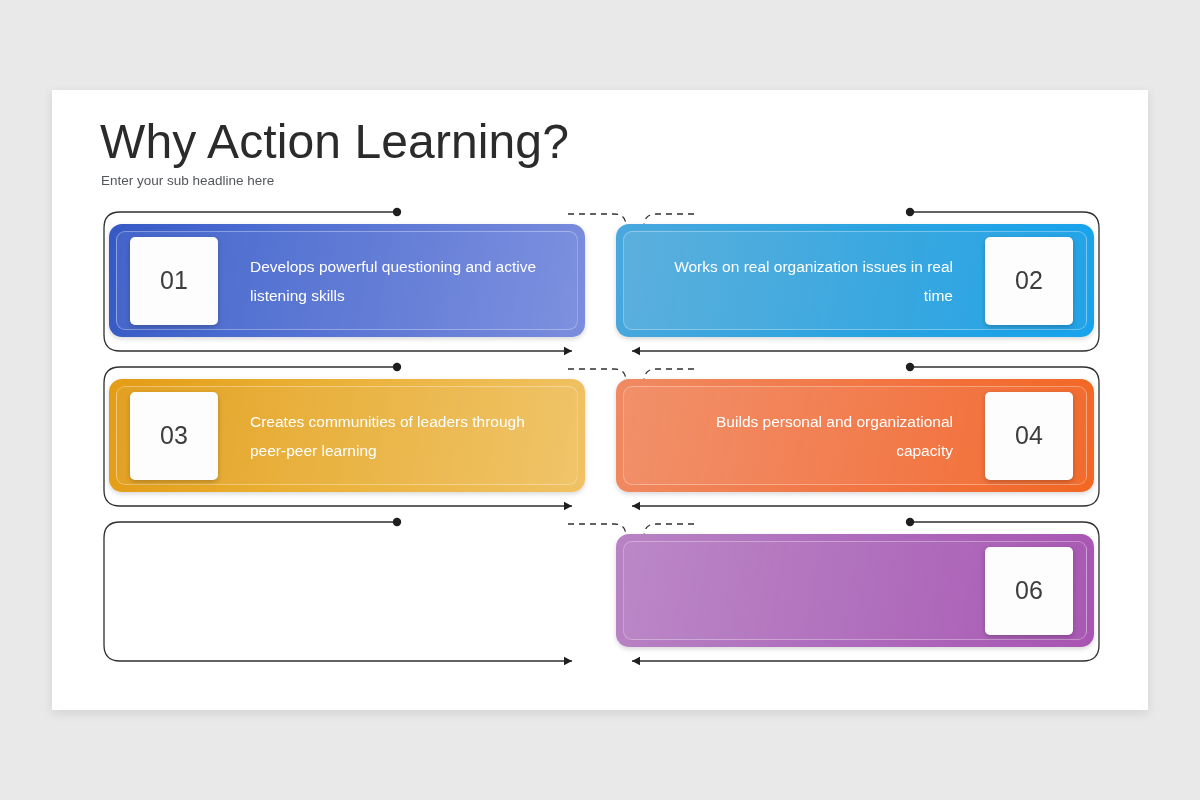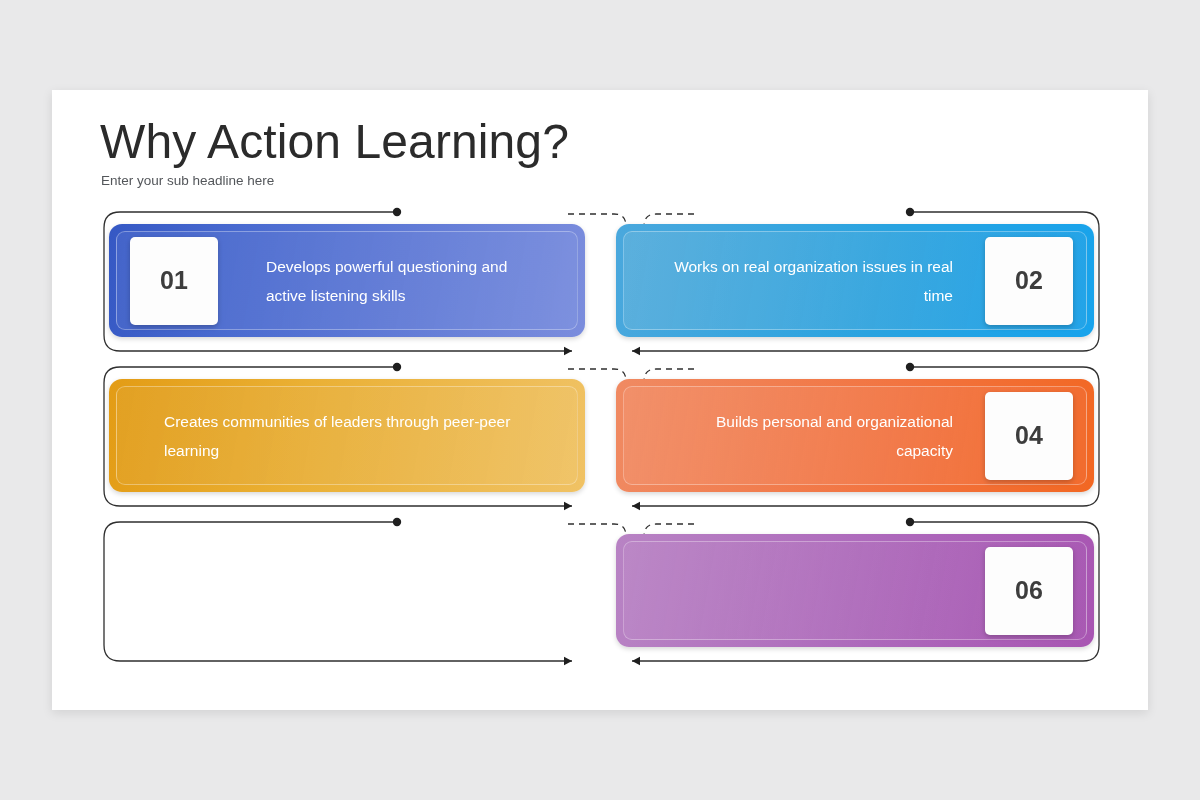--- a/index.html
+++ b/index.html
@@ -98,37 +98,36 @@
     z-index: 2;
     width: 88px;
     height: 88px;
     flex: 0 0 88px;
     background: #fdfdfd;
     border-radius: 5px;
     display: flex;
     align-items: center;
     justify-content: center;
     font-size: 25px;
-    font-weight: 700;
+    font-weight: 400;
     color: #3d3d3d;
     box-shadow: 0 2px 5px rgba(0,0,0,0.22);
     margin-left: 14px;
   }
   .card.right .numbox { margin-left: 0; margin-right: 14px; text-align: center; }
 
   .card-text {
     position: relative;
     z-index: 2;
     flex: 1 1 auto;
     color: #ffffff;
     font-size: 15.5px;
     line-height: 29px;
     padding: 0 26px 0 32px;
     text-align: left;
-    margin-left: 16px;
   }
   .card.right .card-text {
     text-align: right;
     padding: 0 32px 0 33px;
   }
 
   
   .c01 { background: linear-gradient(100deg, #3558c4 0%, #4a6bd0 28%, #7b8ddd 100%); }
   .c01 .card-inner { background: linear-gradient(100deg, rgba(80,110,205,0.55) 0%, rgba(130,150,225,0.45) 100%); }
 
@@ -228,20 +227,21 @@
       <svg width="160" height="120" viewBox="0 0 160 120">
         <path d="M 46 6 L 92 6 Q 104 6 104 18 L 104 66" fill="none" stroke="#2f2f2f" stroke-width="1.3" stroke-dasharray="6 5"></path>
         <path d="M 104 74 l -4.6 -9 l 9.2 0 z" fill="#1f1f1f"></path>
         <path d="M 172 6 L 134 6 Q 122 6 122 18 L 122 66" fill="none" stroke="#2f2f2f" stroke-width="1.3" stroke-dasharray="6 5"></path>
         <path d="M 122 74 l -4.6 -9 l 9.2 0 z" fill="#1f1f1f"></path>
       </svg>
     </div>
 
     <div class="card left c03">
       <div class="card-inner"></div>
+      <div class="numbox">03</div>
       <div class="card-text">Creates communities of leaders through peer-peer learning</div>
     </div>
 
     <div class="card right c04">
       <div class="card-inner"></div>
       <div class="numbox">04</div>
       <div class="card-text">Builds personal and organizational capacity</div>
     </div>
   </div>
 

